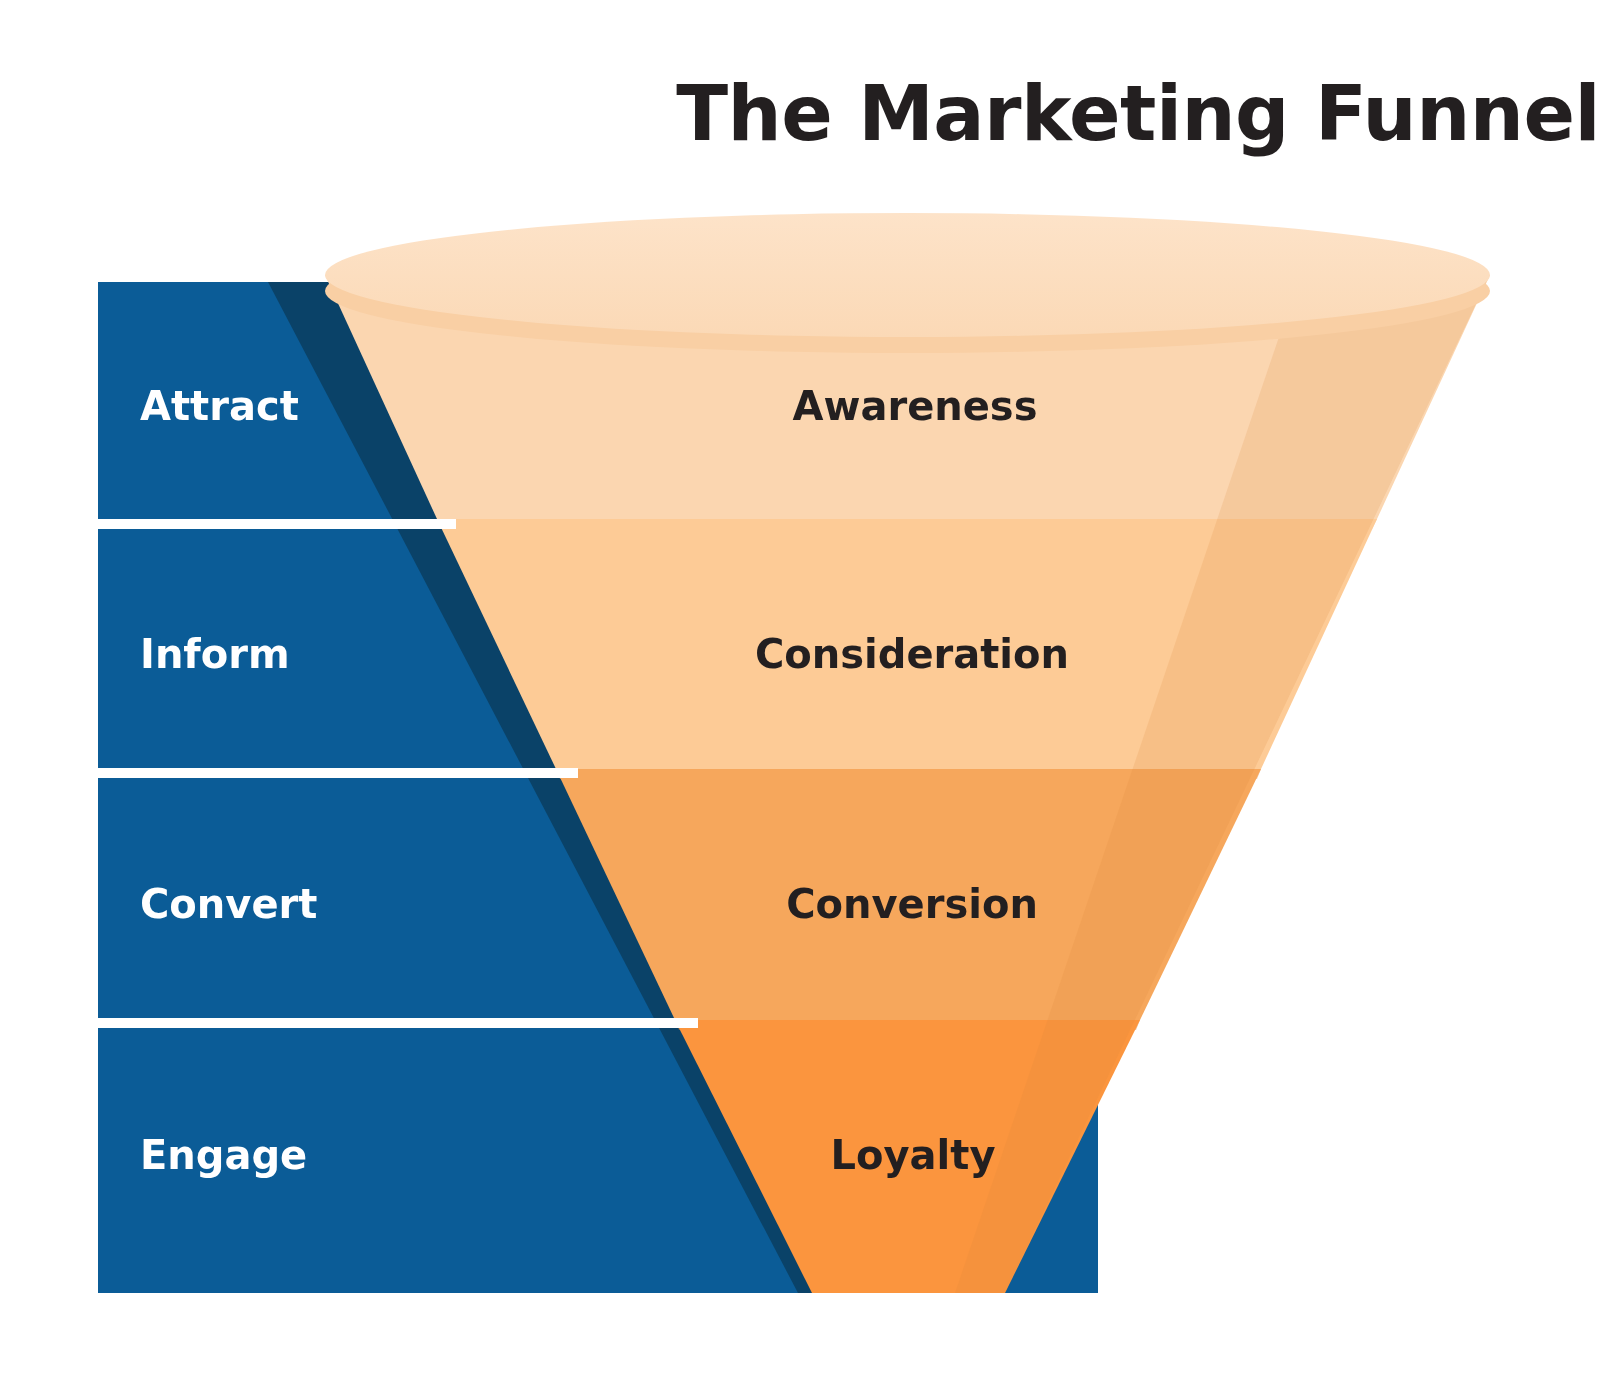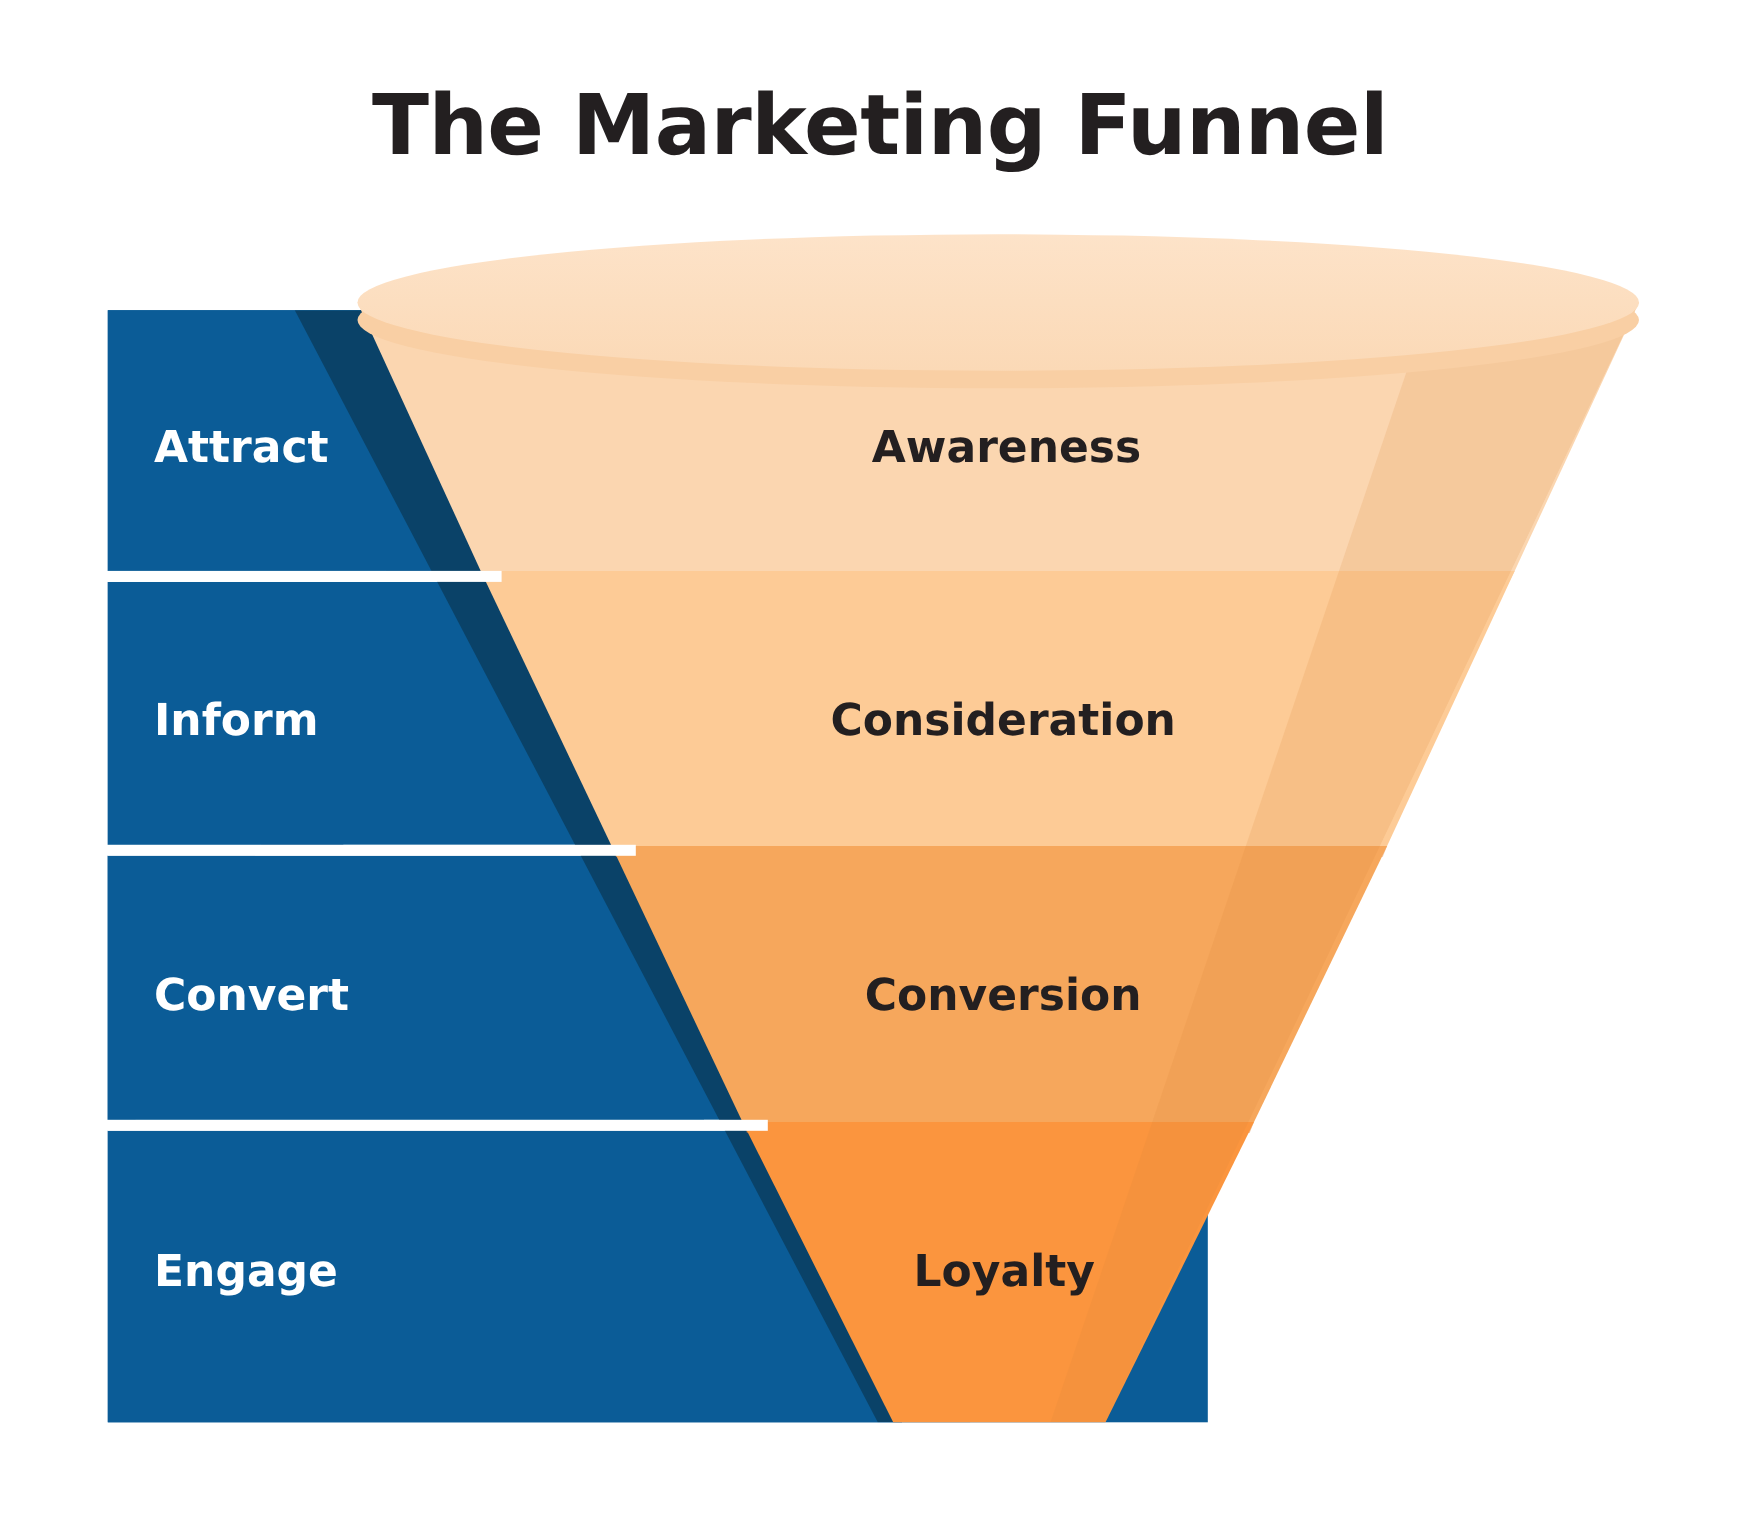--- a/index.html
+++ b/index.html
@@ -15,21 +15,21 @@
     width: 1600px;
     height: 1378px;
     background: #ffffff;
     overflow: hidden;
   }
   #title {
     position: absolute;
     left: 0;
     top: 72px;
     width: 1600px;
-    text-align: center;
+    text-align: right;
     font-size: 76px;
     font-weight: 700;
     letter-spacing: -0.5px;
     color: #231f20;
     line-height: 1.1;
     user-select: none;
   }
   #figure {
     position: absolute;
     left: 0;

